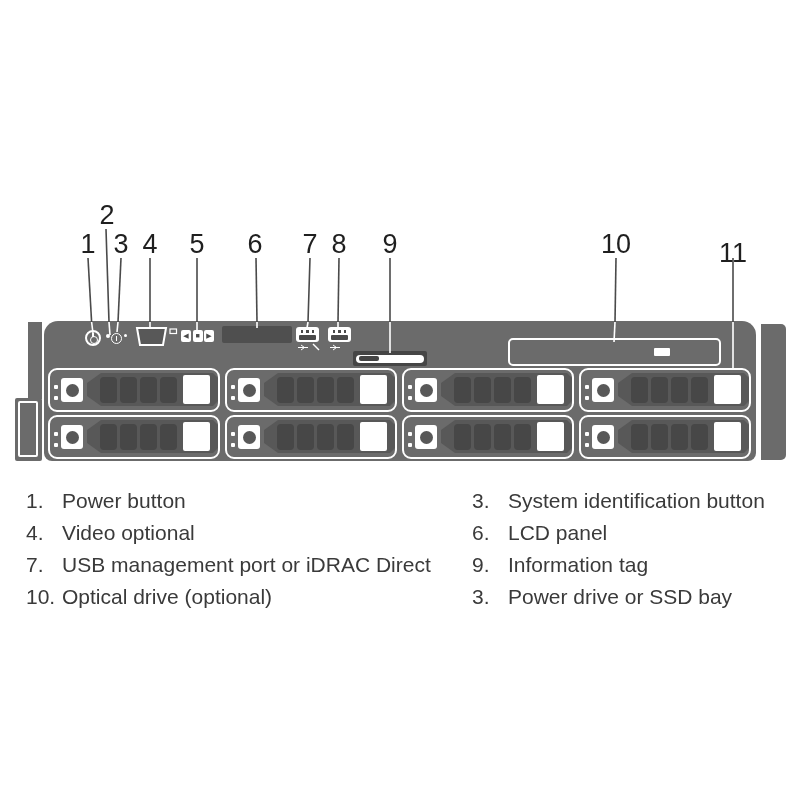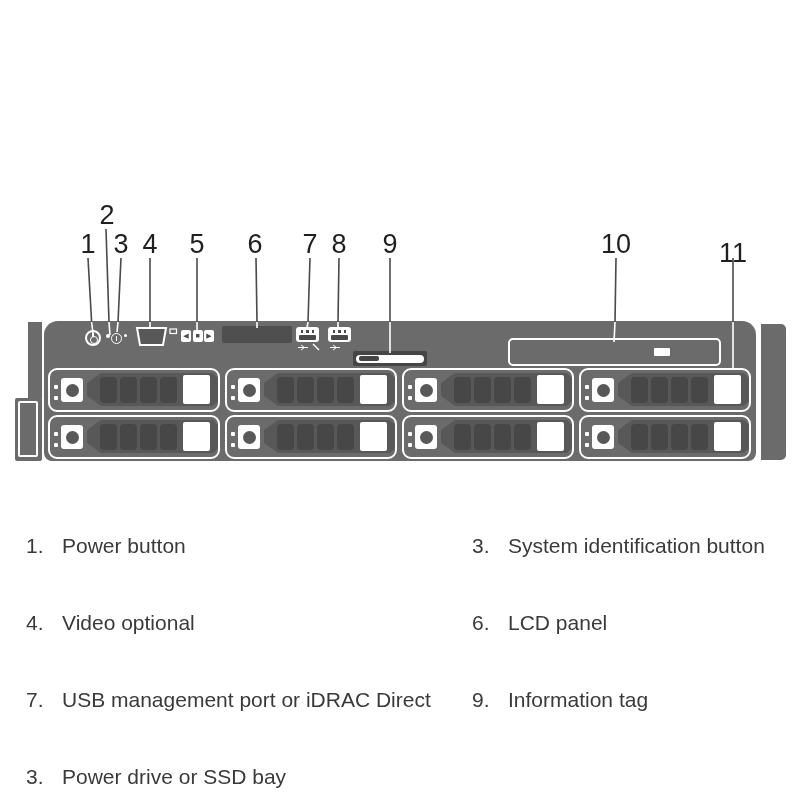--- a/index.html
+++ b/index.html
@@ -63,21 +63,21 @@
                   background:var(--slot,#585858);border-radius:50%;}
   .bay-main{position:absolute;left:37px;top:3px;width:131px;height:33px;background:var(--slot,#585858);
             clip-path:polygon(14px 0,calc(100% - 5px) 0,100% 5px,100% calc(100% - 5px),
             calc(100% - 5px) 100%,14px 100%,0 70%,0 30%);}
   .sq{position:absolute;top:3.5px;width:17px;height:26px;background:var(--vent,#474747);border-radius:4px;}
   .s1{left:13px;} .s2{left:33px;} .s3{left:53px;} .s4{left:73px;}
   .latch{position:absolute;left:96px;top:2px;width:27px;height:29px;background:#fff;border-radius:2px;}
   
   .legend{position:absolute;left:26px;top:485px;width:748px;display:grid;
           grid-template-columns:446px 1fr;row-gap:0;}
-  .li{font-size:21px;line-height:32px;color:var(--text,#3a3a3a);white-space:nowrap;margin-top:45px;}
+  .li{font-size:21px;line-height:32px;color:var(--text,#3a3a3a);white-space:nowrap;}
   .ln{display:inline-block;width:36px;}
 </style>
 </head>
 <body>
 
 <div id="stage">
 
   <div class="num" style="left:68px;top:229px;">1</div>
   <div class="num" style="left:87px;top:200px;">2</div>
   <div class="num" style="left:101px;top:229px;">3</div>
@@ -181,20 +181,21 @@
     </g>
   </svg>
 
   <div class="legend">
     <div class="li"><span class="ln">1.</span><span>Power button</span></div>
     <div class="li"><span class="ln">3.</span><span>System identification button</span></div>
     <div class="li"><span class="ln">4.</span><span>Video optional</span></div>
     <div class="li"><span class="ln">6.</span><span>LCD panel</span></div>
     <div class="li"><span class="ln">7.</span><span>USB management port or iDRAC Direct</span></div>
     <div class="li"><span class="ln">9.</span><span>Information tag</span></div>
+    <div class="li"><span class="ln">10.</span><span>Optical drive (optional)</span></div>
     <div class="li"><span class="ln">3.</span><span>Power drive or SSD bay</span></div>
   </div>
 
 <div class="bay" style="left: 48px; top: 368px;">
       <span class="dot d1"></span>
       <span class="dot d2"></span>
       <div class="bay-btn">
         <span class="bay-btn-circle"></span>
       </div>
       <div class="bay-main">

